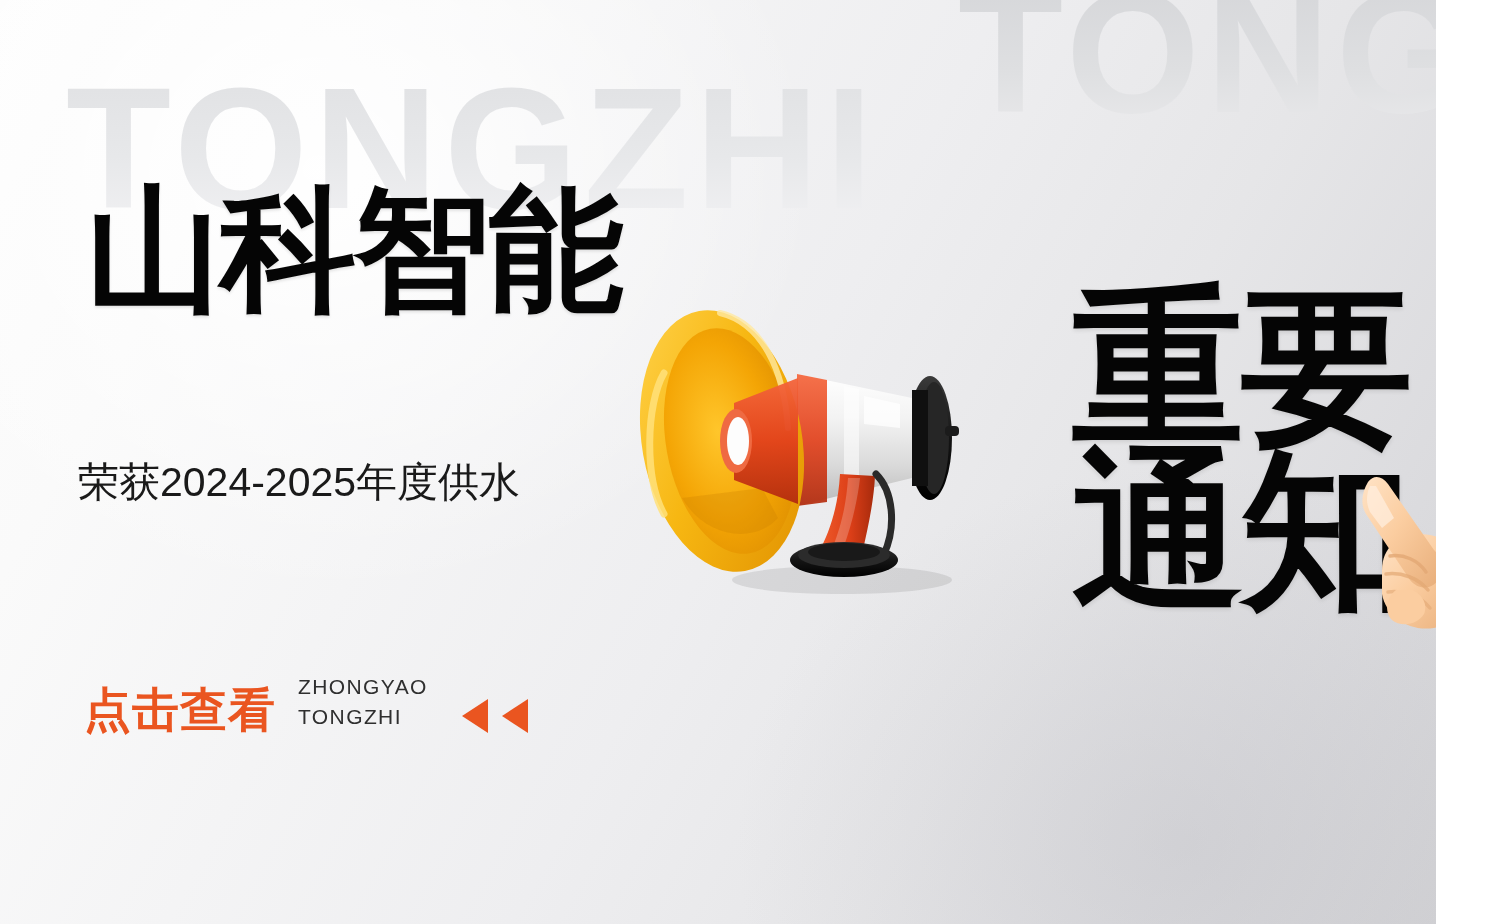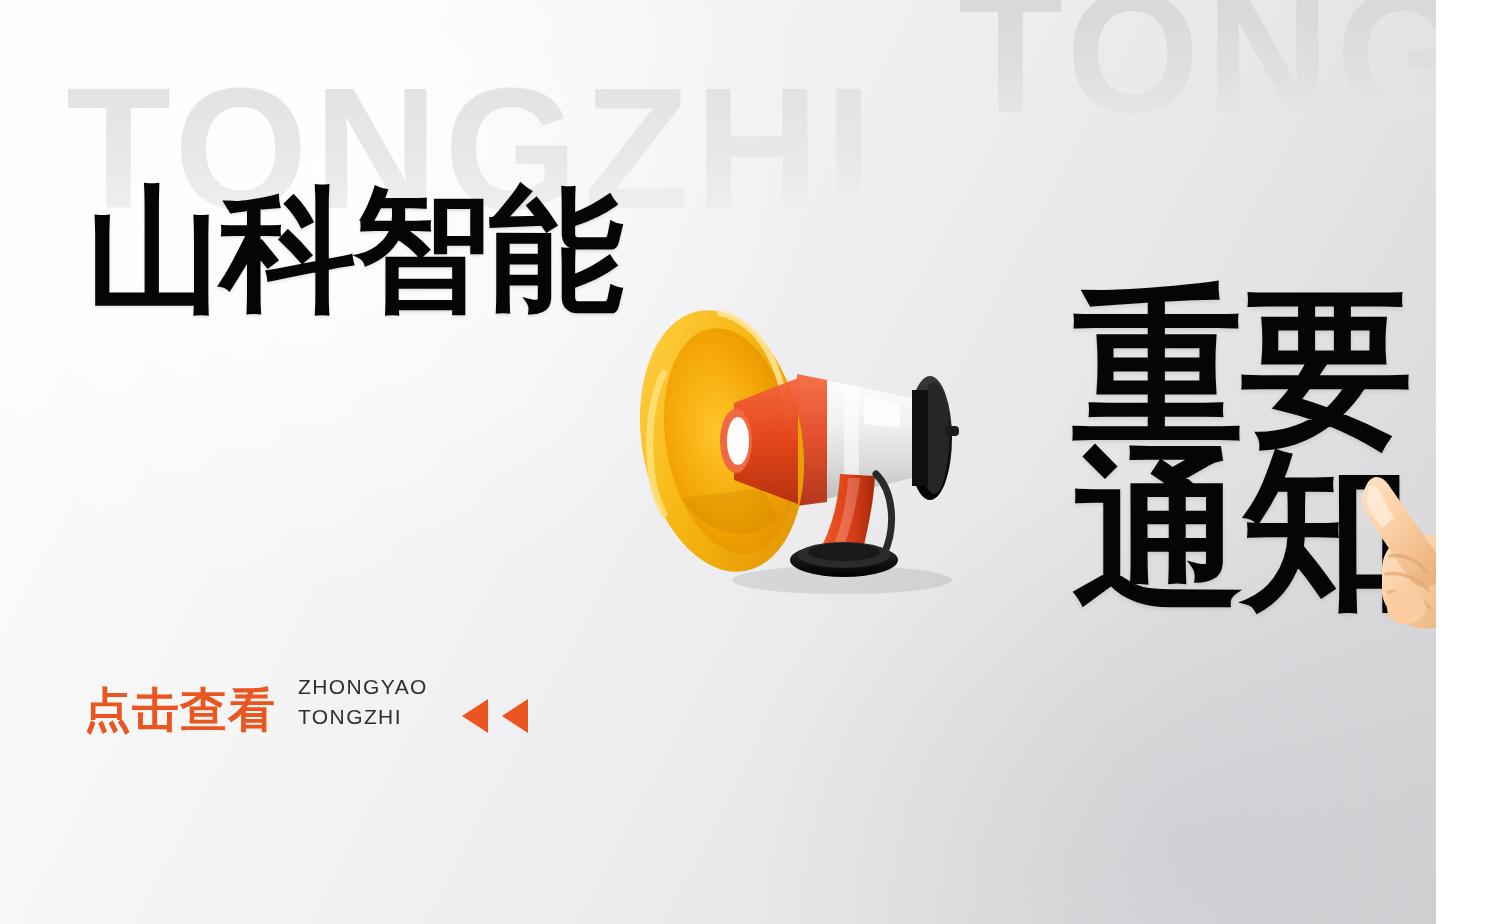--- a/index.html
+++ b/index.html
@@ -301,20 +301,21 @@
       <path d="M48 104 C64 102 80 108 90 120" stroke="#e2a874" stroke-width="3.5" fill="none" stroke-linecap="round" opacity="0.7"></path>
       <path d="M50 122 C66 120 82 126 92 138" stroke="#e2a874" stroke-width="3.5" fill="none" stroke-linecap="round" opacity="0.6"></path>
 
       <path d="M58 120 C48 128 46 142 54 150 C64 158 80 154 86 144 C90 134 84 124 74 120 Z" fill="#fbcda0"></path>
     </svg>
   </div>
 
   <div id="brand-title">山科智能</div>
 
   <div id="subtitle">
+    <div>荣获2024-2025年度供水</div>
   </div>
 
   <div id="cta-row">
     <div id="cta-label">点击查看</div>
     <div id="cta-pinyin">
       <div>ZHONGYAO</div>
       <div>TONGZHI</div>
     </div>
     <div id="cta-arrows">
       <span class="tri-left"></span>

